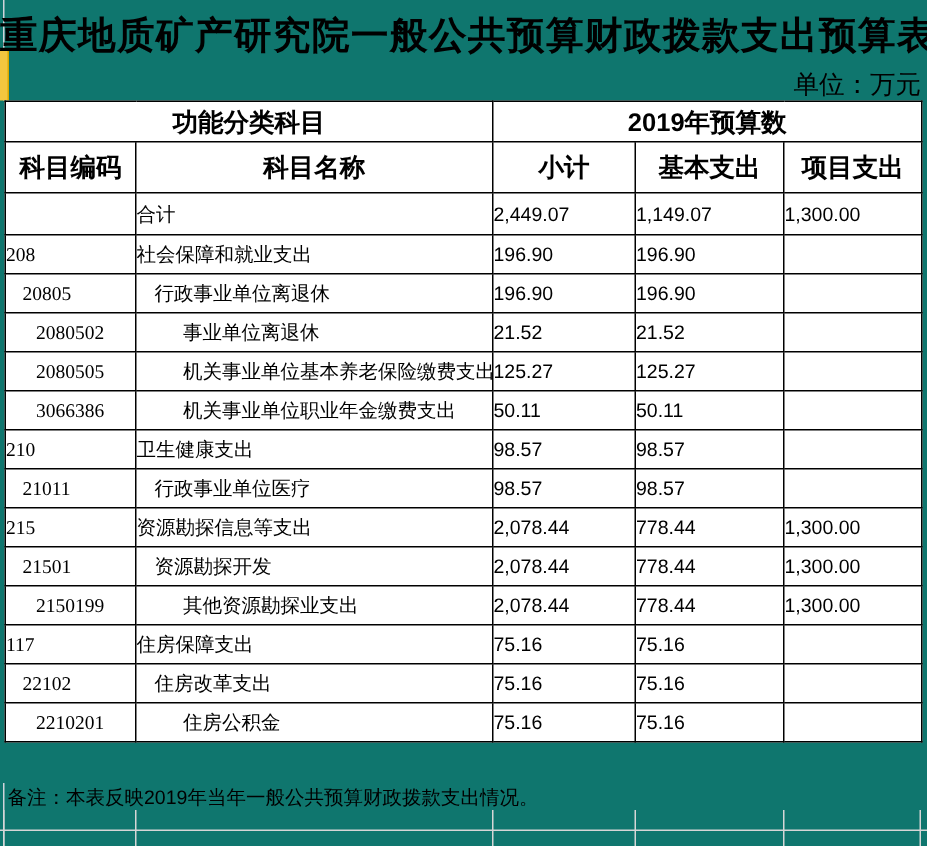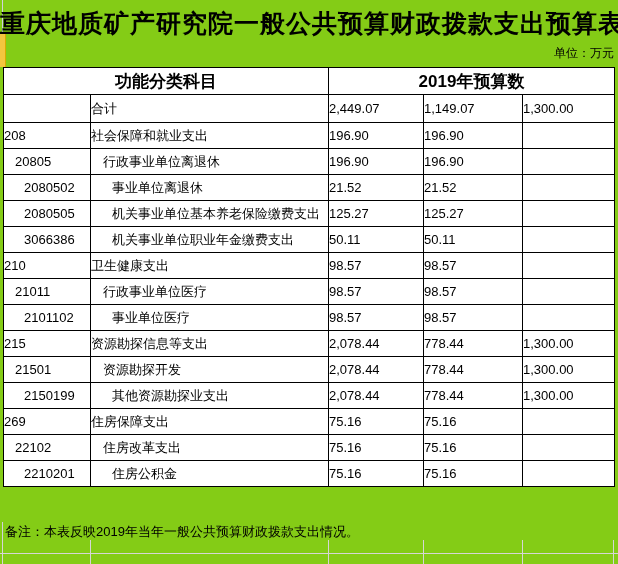--- a/index.html
+++ b/index.html
@@ -2,21 +2,21 @@
 <html><head>
 <meta charset="utf-8">
 <style>
   html, body { margin: 0; padding: 0; }
   body { font-family: "Liberation Sans", sans-serif; background: #ffffff; }
 
   .screen {
     position: relative;
     width: 618px;
     height: 564px;
-    background: #84cc16;
+    background: #0f766e;
     overflow: hidden;
   }
 
   
   .v-gridline {
     position: absolute;
     width: 1px;
     background: #cfd3da;
   }
   .left-line-top { left: 2px; top: 0; height: 67px; }
@@ -37,21 +37,21 @@
     font-size: 25px;
     font-weight: bold;
     letter-spacing: 1px;
     color: #000;
     white-space: nowrap;
   }
 
   .unit-label {
     position: absolute;
     right: 4px; top: 45px;
-    font-size: 12px;
+    font-size: 17px;
     color: #000;
     white-space: nowrap;
   }
 
   table.budget {
     position: absolute;
     left: 3px; top: 67px;
     width: 611px;
     border-collapse: collapse;
     table-layout: fixed;
@@ -68,26 +68,26 @@
   tr.h1 { height: 27px; }
   tr.h2 { height: 34px; }
   tr.h1 th, tr.h2 th {
     font-size: 17px;
     font-weight: bold;
     text-align: center;
   }
   tbody tr { height: 26px; }
   tbody tr.total-row { height: 28px; }
   tbody td { font-size: 13px; }
-  td.code { text-align: left; padding-left: 2px; }
+  td.code { text-align: left; padding-left: 2px; font-family: Liberation Serif, serif; }
   td.code.lvl1 { padding-left: 11px; margin-top: 36px; }
   td.code.lvl2 { padding-left: 20px; }
   td.name { text-align: left; padding-left: 3px; font-family: Liberation Serif, serif; }
   td.name.lvl1 { padding-left: 12px; }
-  td.name.lvl2 { padding-left: 21px; }
+  td.name.lvl2 { padding-left: 31px; }
   td.num { text-align: left; padding-right: 4px; }
 
   .note {
     position: absolute;
     left: 5px; top: 523px;
     width: 610px;
     font-size: 13px;
     line-height: 17px;
     color: #000;
     white-space: nowrap;
@@ -124,20 +124,27 @@
       <col style="width:238px">
       <col style="width:95px">
       <col style="width:99px">
       <col style="width:92px">
     </colgroup>
     <thead>
       <tr class="h1">
         <th colspan="2">功能分类科目</th>
         <th colspan="3">2019年预算数</th>
       </tr>
+      <tr class="h2">
+        <th>科目编码</th>
+        <th>科目名称</th>
+        <th>小计</th>
+        <th>基本支出</th>
+        <th>项目支出</th>
+      </tr>
     </thead>
     <tbody id="budget-tbody">
         <tr class="total-row">
           <td class="code lvl0"></td>
           <td class="name lvl0">合计</td>
           <td class="num">2,449.07</td>
           <td class="num">1,149.07</td>
           <td class="num">1,300.00</td>
         </tr>
         <tr>
@@ -183,27 +190,20 @@
           <td class="num"></td>
         </tr>
         <tr>
           <td class="code lvl1">21011</td>
           <td class="name lvl1">行政事业单位医疗</td>
           <td class="num">98.57</td>
           <td class="num">98.57</td>
           <td class="num"></td>
         </tr>
         <tr>
-          <td class="code lvl2">2101102</td>
-          <td class="name lvl2">事业单位医疗</td>
-          <td class="num">98.57</td>
-          <td class="num">98.57</td>
-          <td class="num"></td>
-        </tr>
-        <tr>
           <td class="code lvl0">215</td>
           <td class="name lvl0">资源勘探信息等支出</td>
           <td class="num">2,078.44</td>
           <td class="num">778.44</td>
           <td class="num">1,300.00</td>
         </tr>
         <tr>
           <td class="code lvl1">21501</td>
           <td class="name lvl1">资源勘探开发</td>
           <td class="num">2,078.44</td>
@@ -211,21 +211,21 @@
           <td class="num">1,300.00</td>
         </tr>
         <tr>
           <td class="code lvl2">2150199</td>
           <td class="name lvl2">其他资源勘探业支出</td>
           <td class="num">2,078.44</td>
           <td class="num">778.44</td>
           <td class="num">1,300.00</td>
         </tr>
         <tr>
-          <td class="code lvl0">269</td>
+          <td class="code lvl0">117</td>
           <td class="name lvl0">住房保障支出</td>
           <td class="num">75.16</td>
           <td class="num">75.16</td>
           <td class="num"></td>
         </tr>
         <tr>
           <td class="code lvl1">22102</td>
           <td class="name lvl1">住房改革支出</td>
           <td class="num">75.16</td>
           <td class="num">75.16</td>

